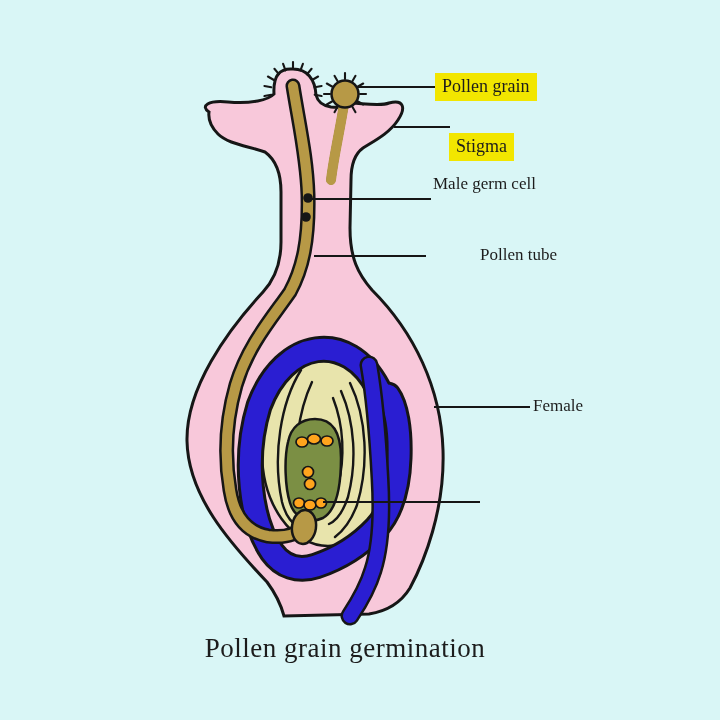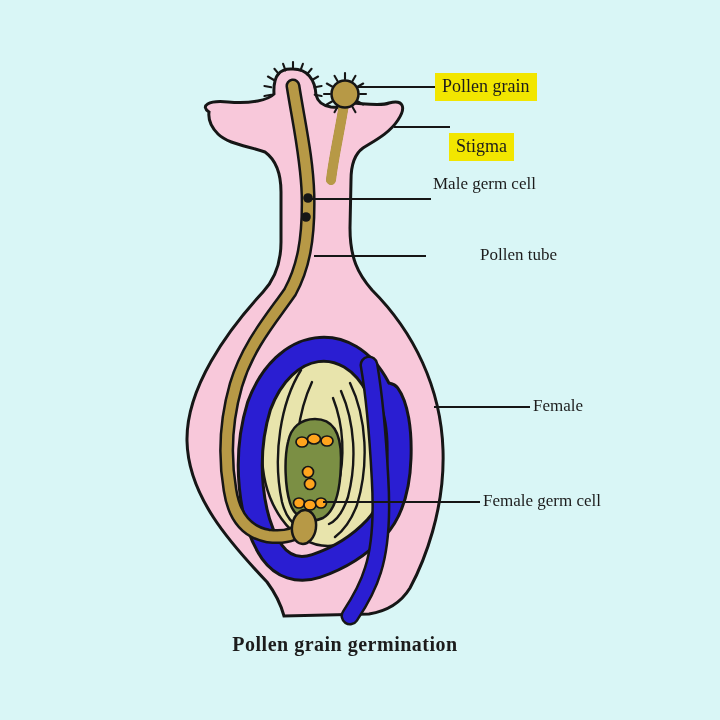--- a/index.html
+++ b/index.html
@@ -20,22 +20,22 @@
   }
   .lbl.hl{
     background:var(--c-yellow,#f2e600);
     font-size:18px;
     padding:3px 7px;
   }
   .title{
     position:absolute;
     left:0;top:633px;width:690px;
     text-align:center;
-    font-size:20px;
-    font-weight:bold;
+    font-size:27px;
+    font-weight:normal;
     letter-spacing:.5px;
     color:var(--c-text,#1c1c1c);
   }
   .pistil{fill:var(--c-pink,#f8c8da);stroke:var(--c-ink,#161616);stroke-width:3;}
   .cream{fill:var(--c-cream,#e8e4ac);stroke:var(--c-ink,#161616);stroke-width:2.5;}
   .arc{fill:none;stroke:var(--c-ink,#161616);stroke-width:2.4;stroke-linecap:round;}
   .sac{fill:var(--c-olive,#7b8f44);stroke:var(--c-ink,#161616);stroke-width:2.5;}
   .cell{fill:var(--c-orange,#ffa41d);stroke:var(--c-ink,#161616);stroke-width:1.7;}
   .blue-case{fill:none;stroke:var(--c-ink,#161616);stroke-linecap:round;}
   .blue-core{fill:none;stroke:var(--c-blue,#2a1ed2);stroke-linecap:round;}
@@ -193,16 +193,15 @@
       <line class="leader" x1="434" y1="407" x2="530" y2="407"></line>
       <line class="leader" x1="323" y1="502" x2="480" y2="502"></line>
     </g>
   </svg>
 
   <div class="lbl hl" style="left:435px;top:73px;">Pollen grain</div>
   <div class="lbl hl" style="left:449px;top:113px;margin-top:20px;">Stigma</div>
   <div class="lbl" style="left:433px;top:174px;">Male germ cell</div>
   <div class="lbl" style="left:454px;top:245px;margin-left:26px;">Pollen tube</div>
   <div class="lbl" style="left:533px;top:396px;">Female</div>
-  <div class="lbl" style="left:483px;top:491px;">Female germ cell</div>
 
   <div class="title">Pollen grain germination</div>
 </div>
 
 </body></html>

